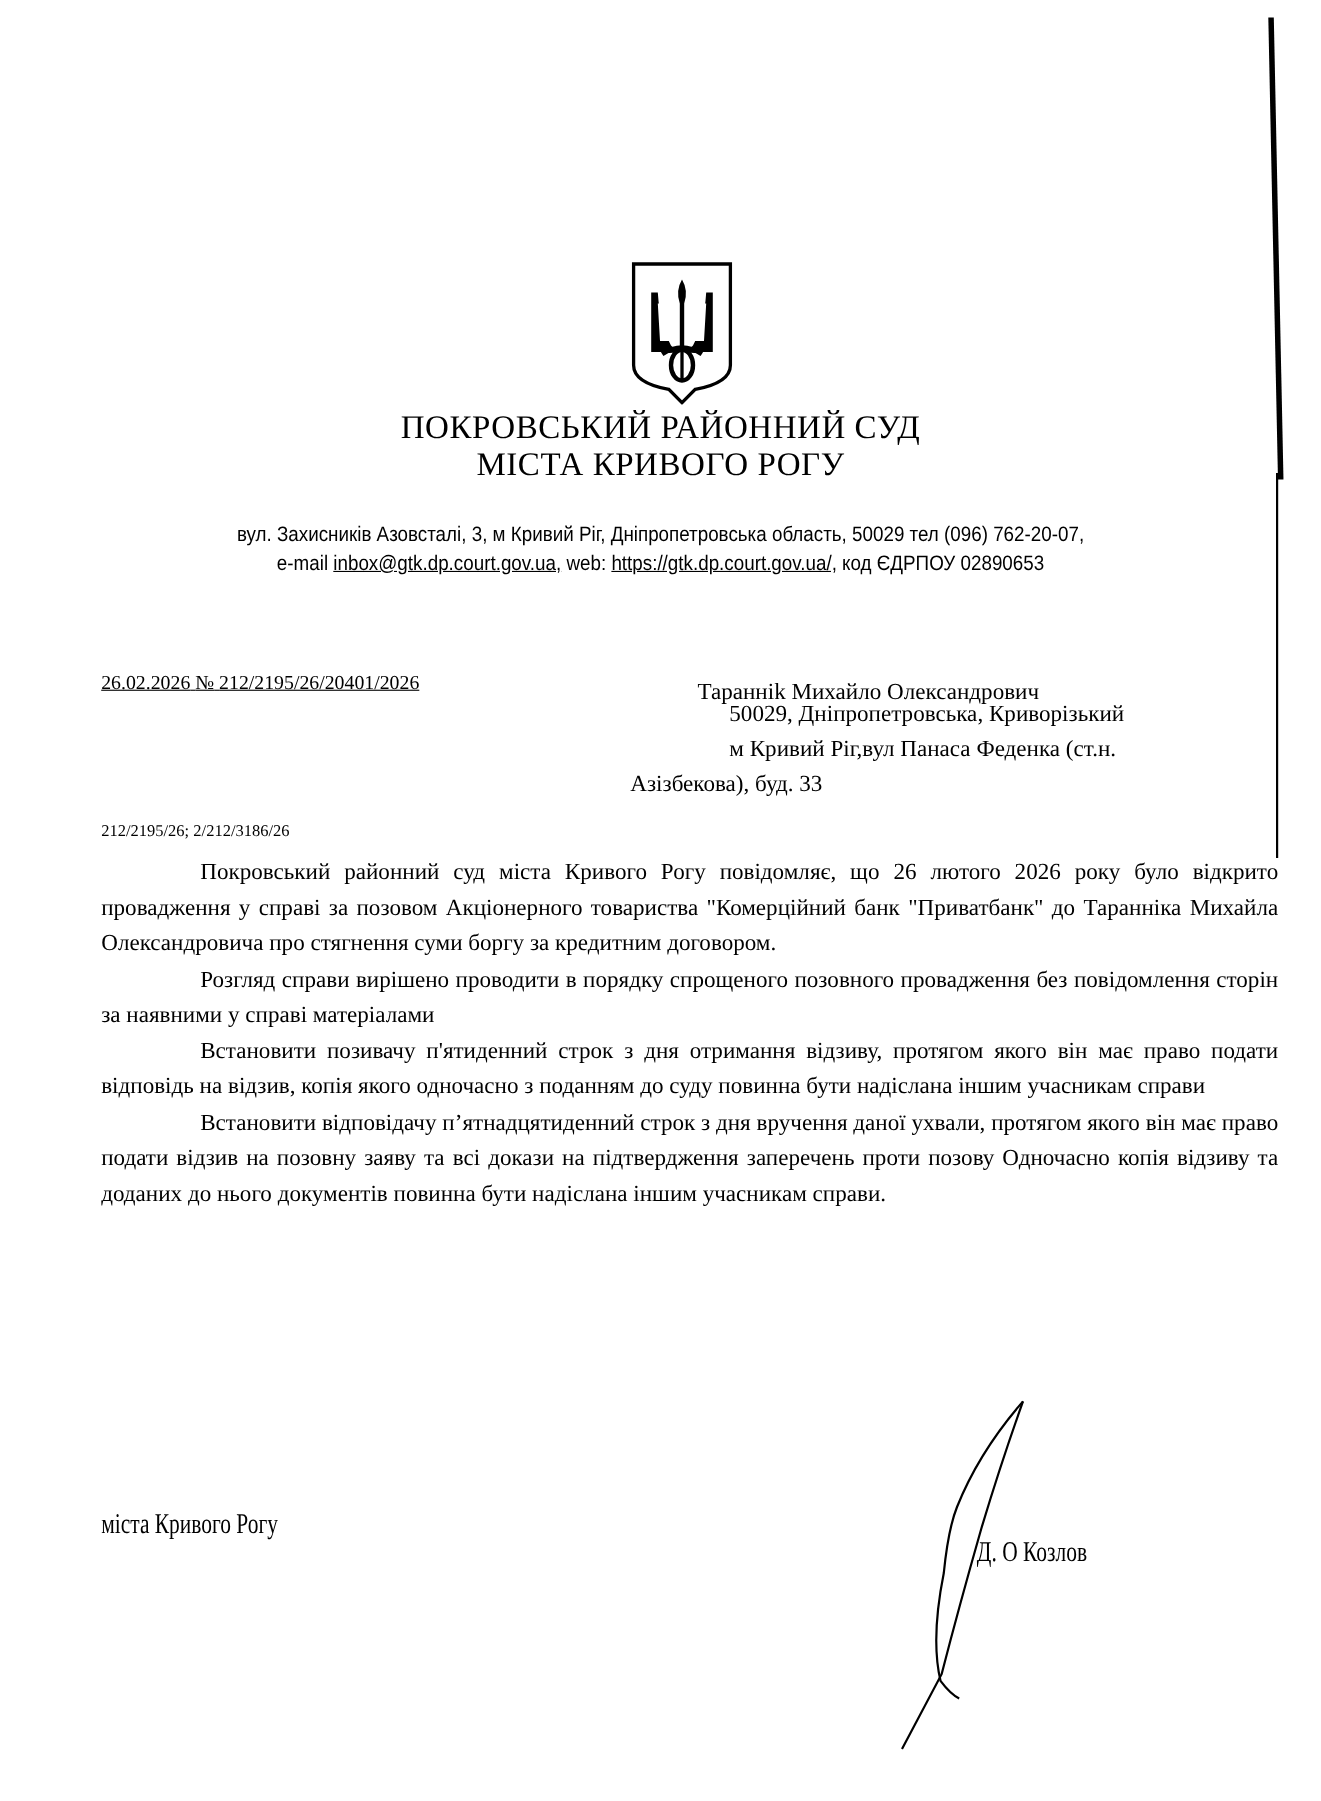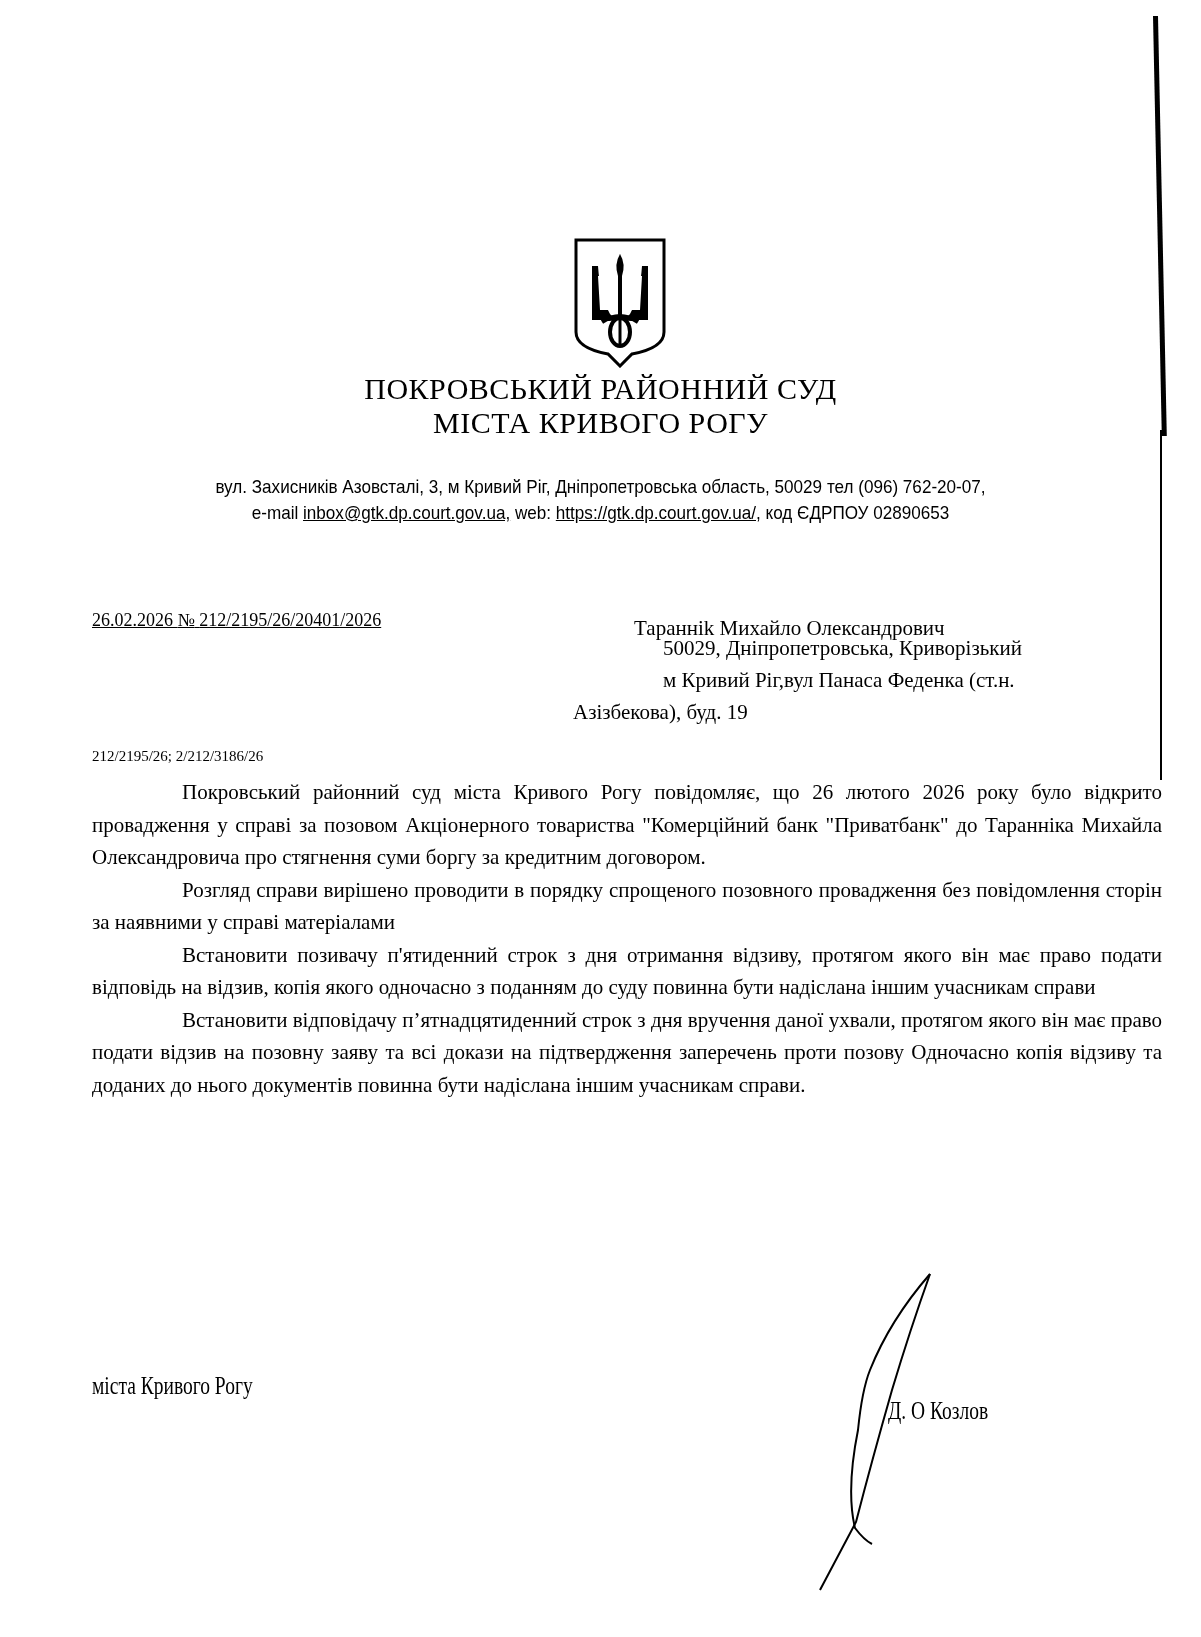--- a/index.html
+++ b/index.html
@@ -81,21 +81,21 @@
 <div class="abs regnum">
   <span>26.02.2026</span>
   <span>№</span>
   <span>212/2195/26/20401/2026</span>
 </div>
 <div class="abs casenums">212/2195/26; 2/212/3186/26</div>
 
 <div class="abs recipient r1">Таранніk Михайло Олександрович</div>
 <div class="abs recipient r2">50029,  Дніпропетровська,  Криворізький</div>
 <div class="abs recipient r3">м  Кривий Ріг,вул  Панаса Феденка (ст.н.</div>
-<div class="abs recipient r4">Азізбекова), буд. 19</div>
+<div class="abs recipient r4">Азізбекова), буд. 33</div>
 
 <div class="abs body-text">
   <p>Покровський районний суд міста Кривого Рогу повідомляє, що 26 лютого 2026 року було відкрито провадження у справі за позовом Акціонерного товариства "Комерційний банк "Приватбанк" до Таранніка Михайла Олександровича про стягнення суми боргу за кредитним договором.</p>
   <p>Розгляд справи вирішено проводити в порядку спрощеного позовного провадження без повідомлення сторін за наявними у справі матеріалами</p>
   <p>Встановити позивачу п'ятиденний строк з дня отримання відзиву, протягом якого він має право подати відповідь на відзив, копія якого одночасно з поданням до суду повинна бути надіслана іншим учасникам справи</p>
   <p>Встановити відповідачу п’ятнадцятиденний строк з дня вручення даної ухвали, протягом якого він має право подати відзив на позовну заяву та всі докази на підтвердження заперечень проти позову  Одночасно копія відзиву та доданих до нього документів повинна бути надіслана іншим учасникам справи.</p>
 </div>
 
 <div class="abs sig-left">
   <div class="l2">міста Кривого Рогу</div>

